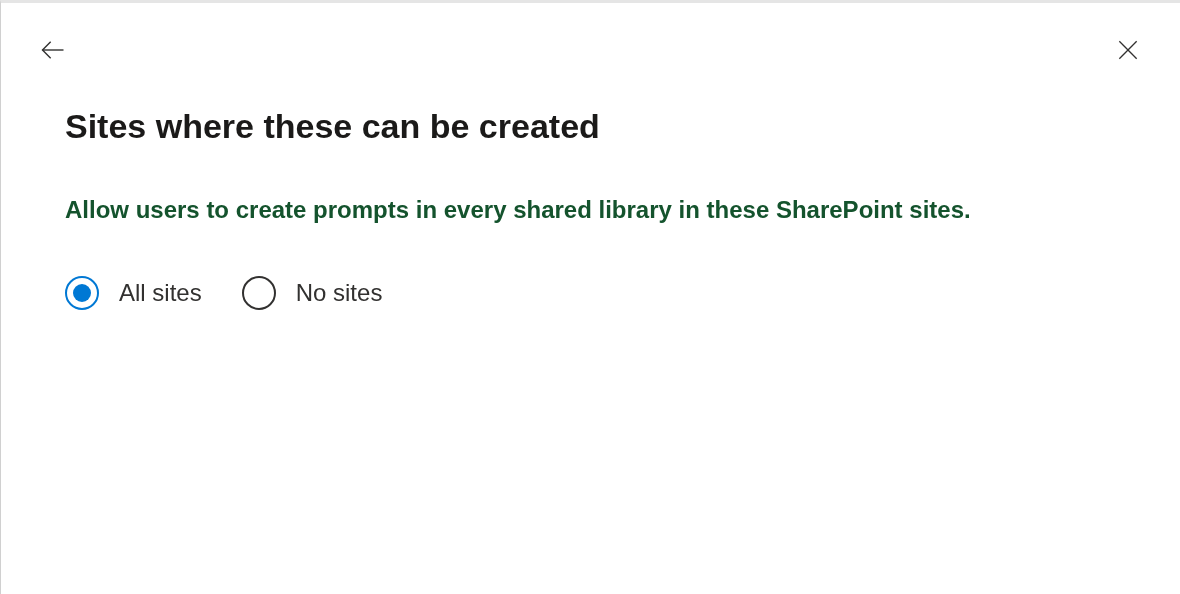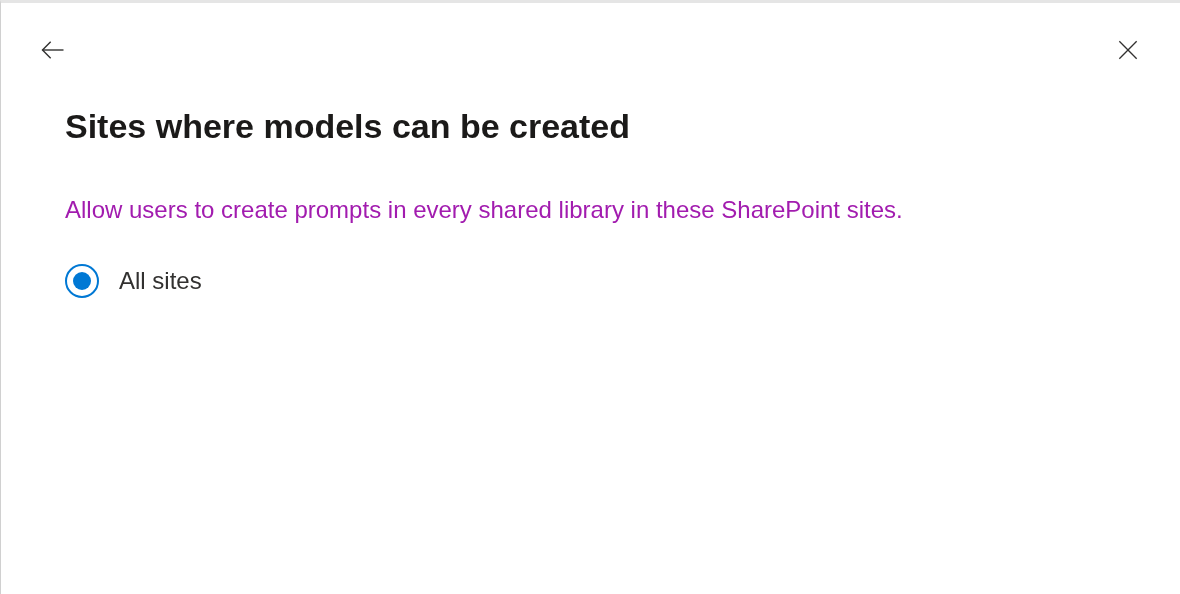--- a/index.html
+++ b/index.html
@@ -42,23 +42,23 @@
     
     .page-title {
       font-size: 34px;
       font-weight: 700;
       color: #1b1a19;
       margin-bottom: 50px;
     }
     
     .description {
       font-size: 24px;
-      color: #a21caf;
-      margin-bottom: 40px;
-      font-weight: 400;
+      color: #14532d;
+      margin-bottom: 52px;
+      font-weight: 700;
     }
     
     .radio-group {
       display: flex;
       flex-direction: row;
       gap: 40px;
       text-align: right;
     }
     
     .radio-option {
@@ -115,26 +115,30 @@
     <span>
       <svg width="26" height="26" viewBox="0 0 24 24" fill="none" stroke="#323130" stroke-width="1.2">
         <line x1="4" y1="4" x2="20" y2="20"></line>
         <line x1="20" y1="4" x2="4" y2="20"></line>
       </svg>
     </span>
   </button>
 </div>
 
 <div class="content">
-  <h1 class="page-title">Sites where models can be created</h1>
+  <h1 class="page-title">Sites where these can be created</h1>
   <p class="description">Allow users to create prompts in every shared library in these SharePoint sites.</p>
 
   <div class="radio-group">
     <div class="radio-option">
       <div class="radio-circle selected">
         <div class="radio-dot"></div>
       </div>
       <span class="radio-label">All sites</span>
     </div>
 
 
+    <div class="radio-option">
+      <div class="radio-circle unselected"></div>
+      <span class="radio-label">No sites</span>
+    </div>
   </div>
 </div>
 
 </body></html>

